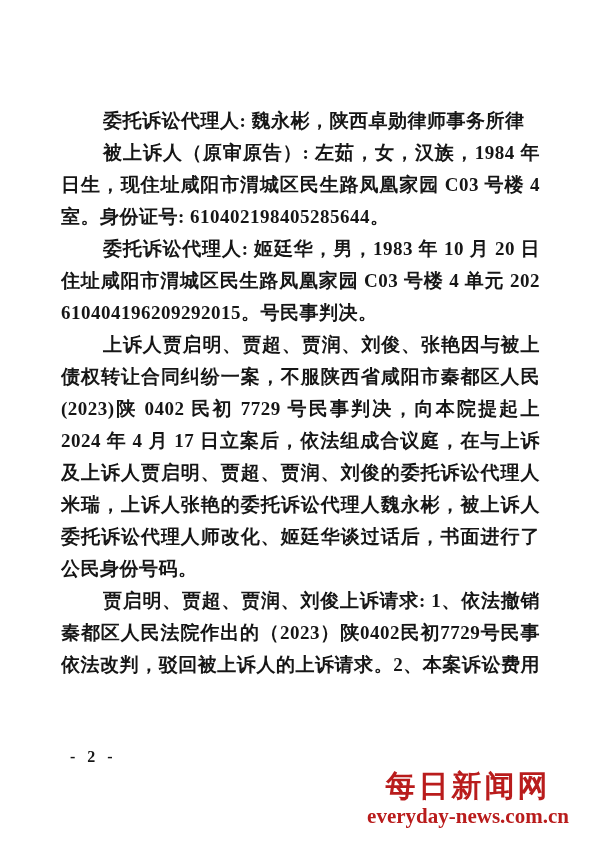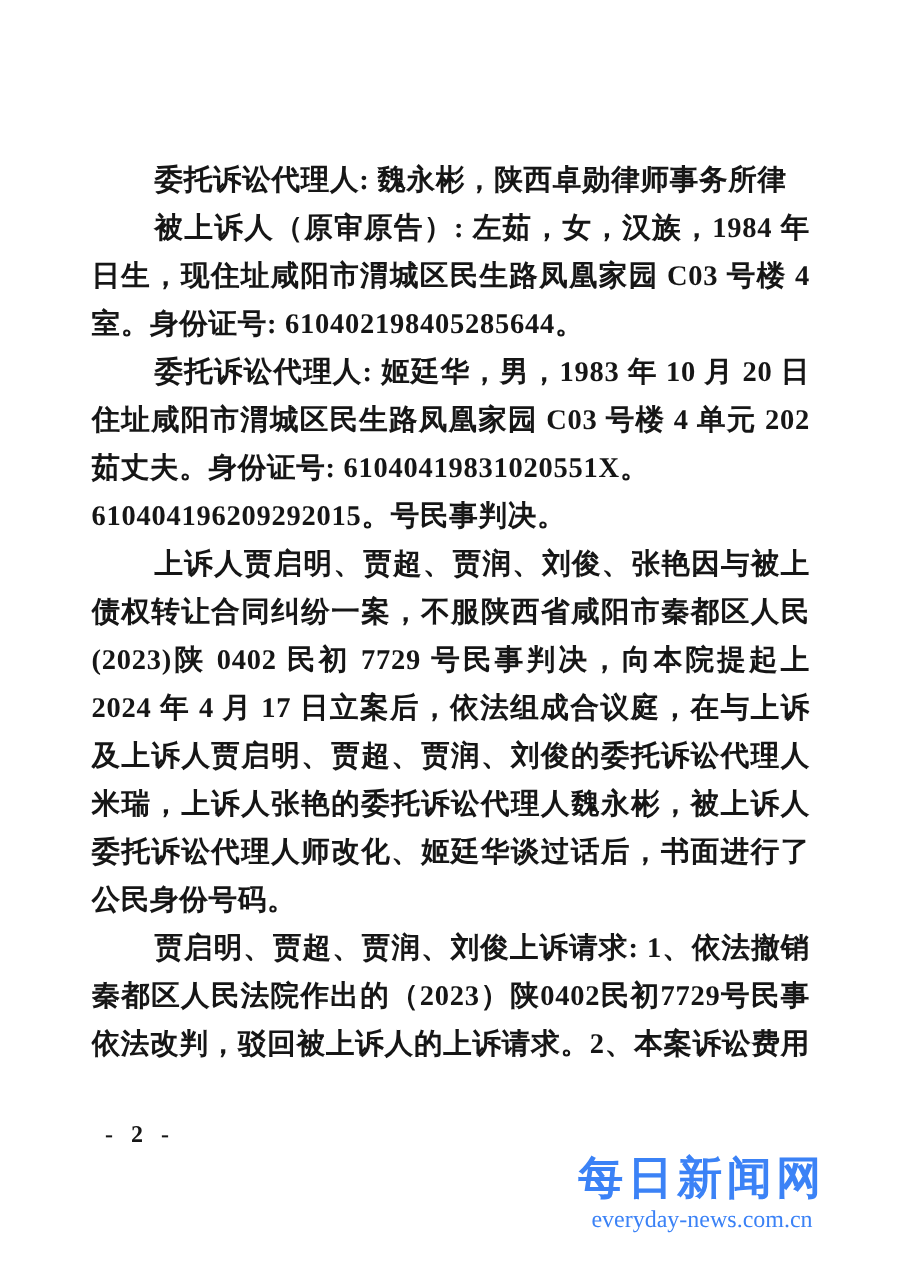--- a/index.html
+++ b/index.html
@@ -59,53 +59,52 @@
     line-height: 1;
   }
   .wm-title {
     font-size: 30px;
     font-weight: 700;
     letter-spacing: 3px;
     white-space: nowrap;
     margin-bottom: 5px;
   }
   .wm-url {
-    font-size: 16px;
-    font-weight: 400;
+    font-size: 21px;
+    font-weight: 700;
     letter-spacing: 0px;
     white-space: nowrap;
   }
 </style>
 </head>
 <body>
 
 <div class="page" style="background: rgb(255, 255, 255); color: rgb(22, 22, 22);">
 
   <div class="text-block" id="text-block">
       <div class="line left indent">委托诉讼代理人: 魏永彬，陕西卓勋律师事务所律师。</div>
       <div class="line just indent">被上诉人（原审原告）: 左茹，女，汉族，1984 年 5 月 28</div>
       <div class="line just">日生，现住址咸阳市渭城区民生路凤凰家园 C03 号楼 4 单元 202</div>
       <div class="line left">室。身份证号: 610402198405285644。</div>
       <div class="line just indent">委托诉讼代理人: 姬廷华，男，1983 年 10 月 20 日生，现</div>
       <div class="line just">住址咸阳市渭城区民生路凤凰家园 C03 号楼 4 单元 202 室。系左</div>
-      <div class="line left">茹丈夫。身份证号: 61040419831020551X。</div>
       <div class="line left">610404196209292015。号民事判决。</div>
       <div class="line just indent">上诉人贾启明、贾超、贾润、刘俊、张艳因与被上诉人左茹</div>
       <div class="line just">债权转让合同纠纷一案，不服陕西省咸阳市秦都区人民法院</div>
       <div class="line just">(2023)陕 0402 民初 7729 号民事判决，向本院提起上诉。本院于</div>
       <div class="line just">2024 年 4 月 17 日立案后，依法组成合议庭，在与上诉人贾启明</div>
       <div class="line just">及上诉人贾启明、贾超、贾润、刘俊的委托诉讼代理人肖晓博、</div>
       <div class="line just">米瑞，上诉人张艳的委托诉讼代理人魏永彬，被上诉人左茹及其</div>
       <div class="line just">委托诉讼代理人师改化、姬廷华谈过话后，书面进行了审理。本</div>
       <div class="line left">公民身份号码。</div>
       <div class="line just indent">贾启明、贾超、贾润、刘俊上诉请求: 1、依法撤销咸阳市</div>
       <div class="line just">秦都区人民法院作出的（2023）陕0402民初7729号民事判决，并</div>
       <div class="line just">依法改判，驳回被上诉人的上诉请求。2、本案诉讼费用由被上</div>
     </div>
 
   <div class="page-number">- 2 -</div>
 
-  <div class="watermark" id="watermark" style="color: #3b82f6;">
+  <div class="watermark" id="watermark" style="color: #b91c1c;">
     <div class="wm-title">每日新闻网</div>
     <div class="wm-url">everyday-news.com.cn</div>
   </div>
 
 </div>
 
 </body></html>

